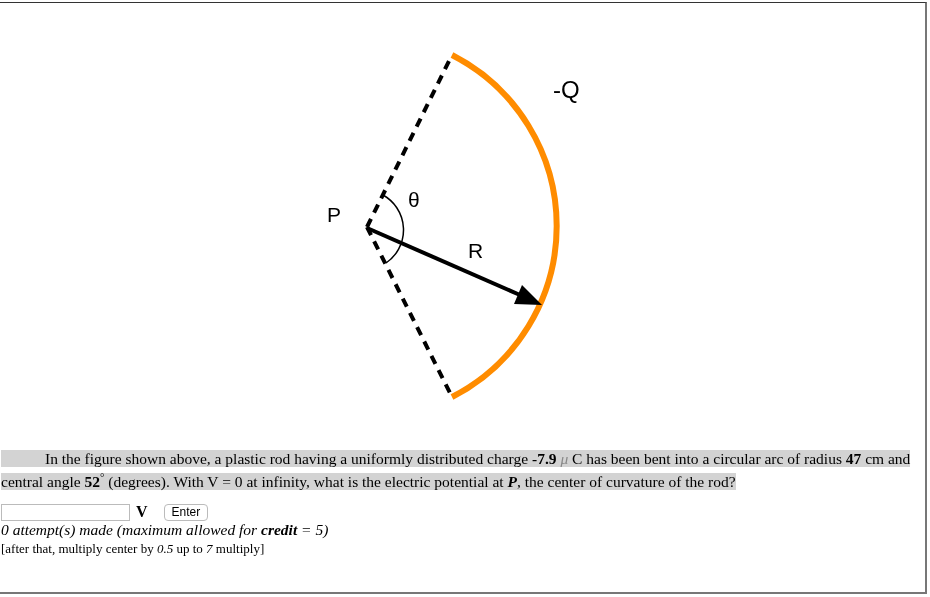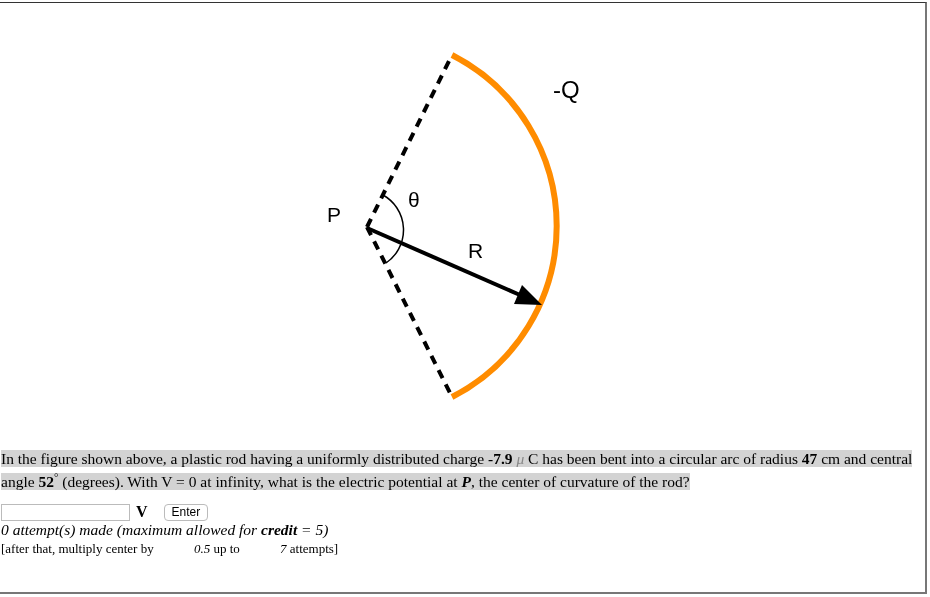--- a/index.html
+++ b/index.html
@@ -1,28 +1,28 @@
 <!DOCTYPE html>
 <html><head>
 <meta charset="utf-8">
 <style>
   html, body { margin:0; padding:0; background:#fff; }
   body { width:930px; height:597px; position:relative; overflow:hidden; font-family:"Liberation Serif", serif; color:#000; }
   .frame { position:absolute; left:0; top:2px; width:927px; height:592px; border-top:1px solid #333; border-right:2px solid #777; border-bottom:2px solid #777; box-sizing:border-box; }
   .figure { position:absolute; left:0; top:0; }
   .question { position:absolute; left:1px; top:450px; font-size:15.5px; line-height:18px; width:920px; }
-  .question .hl { background:#d3d3d3; }
+  .question .hl { background:#d3d3d3;padding-left:44px; }
   .answer-row { position:absolute; left:1px; top:502px; display:flex; align-items:center; height:20px; }
   .answer-input { width:129px; height:17px; border:1px solid #bbb; box-sizing:border-box; padding:0 2px; font-size:13px; }
   .unit { font-weight:bold; font-size:16px; margin-left:6px; }
   .enter-btn { margin-left:16px; height:17px; font-family:"Liberation Sans", sans-serif; font-size:12px; background:#fff; border:1px solid #bbb; border-radius:4px; padding:0 7px; line-height:15px; }
   .attempts { position:absolute; left:1px; top:521px; font-style:italic; font-size:15.5px; }
   .attempts b { font-weight:bold; }
   .note { position:absolute; left:1px; top:541px; font-size:13px; }
-  .note i { font-style:italic;margin-left:37px; }
+  .note i { font-style:italic; }
 </style>
 </head>
 <body>
 
 <div class="frame"></div>
 
 <svg class="figure" width="930" height="430" viewBox="0 0 930 430">
 
   <line x1="367" y1="227" x2="452" y2="55" stroke="#000" stroke-width="4" stroke-dasharray="9,7"></line>
   <line x1="367" y1="227" x2="452" y2="397" stroke="#000" stroke-width="4" stroke-dasharray="9,7"></line>
@@ -44,13 +44,13 @@
 </div>
 
 <div class="answer-row">
   <input class="answer-input" type="text" value="" style="">
   <span class="unit">V</span>
   <button class="enter-btn">Enter</button>
 </div>
 
 <div class="attempts"><span>0 attempt(s) made (maximum allowed for </span><b>credit</b><span> = 5)</span></div>
 
-<div class="note"><span>[after that, multiply center by </span><i>0.5</i><span> up to </span><i>7</i><span> attempts]</span></div>
+<div class="note"><span>[after that, multiply center by </span><i>0.5</i><span> up to </span><i>7</i><span> multiply]</span></div>
 
 </body></html>

